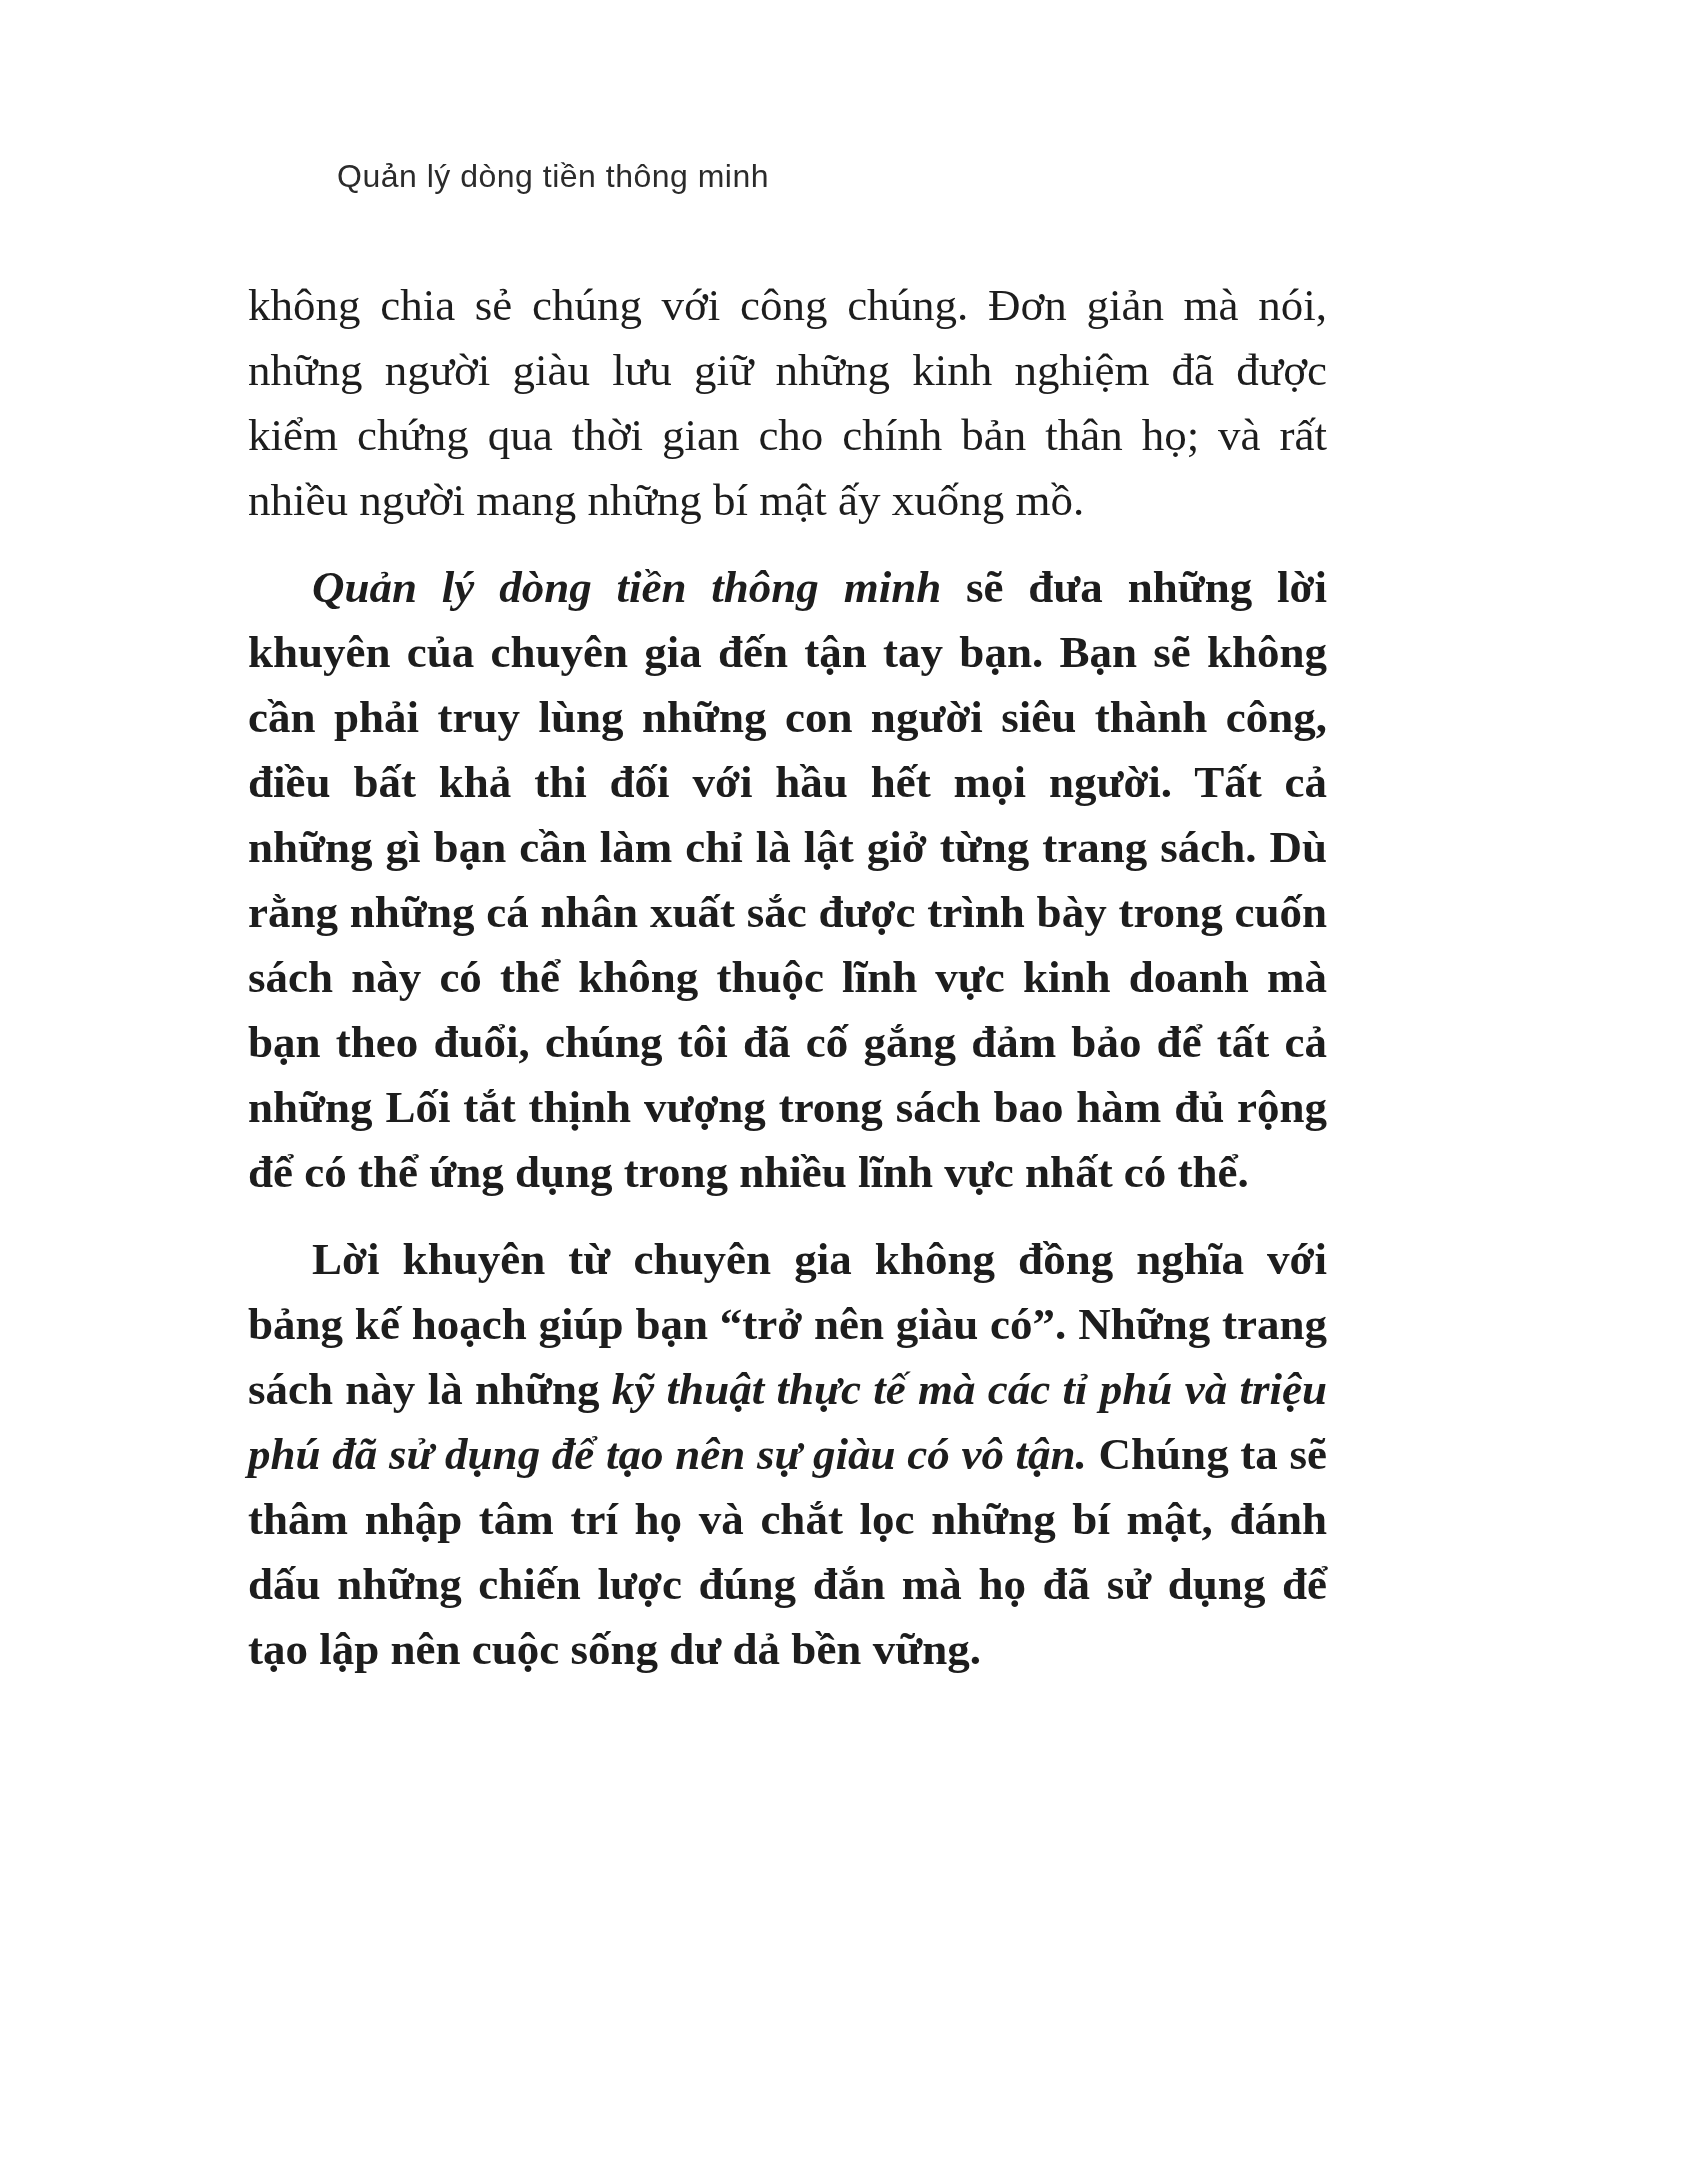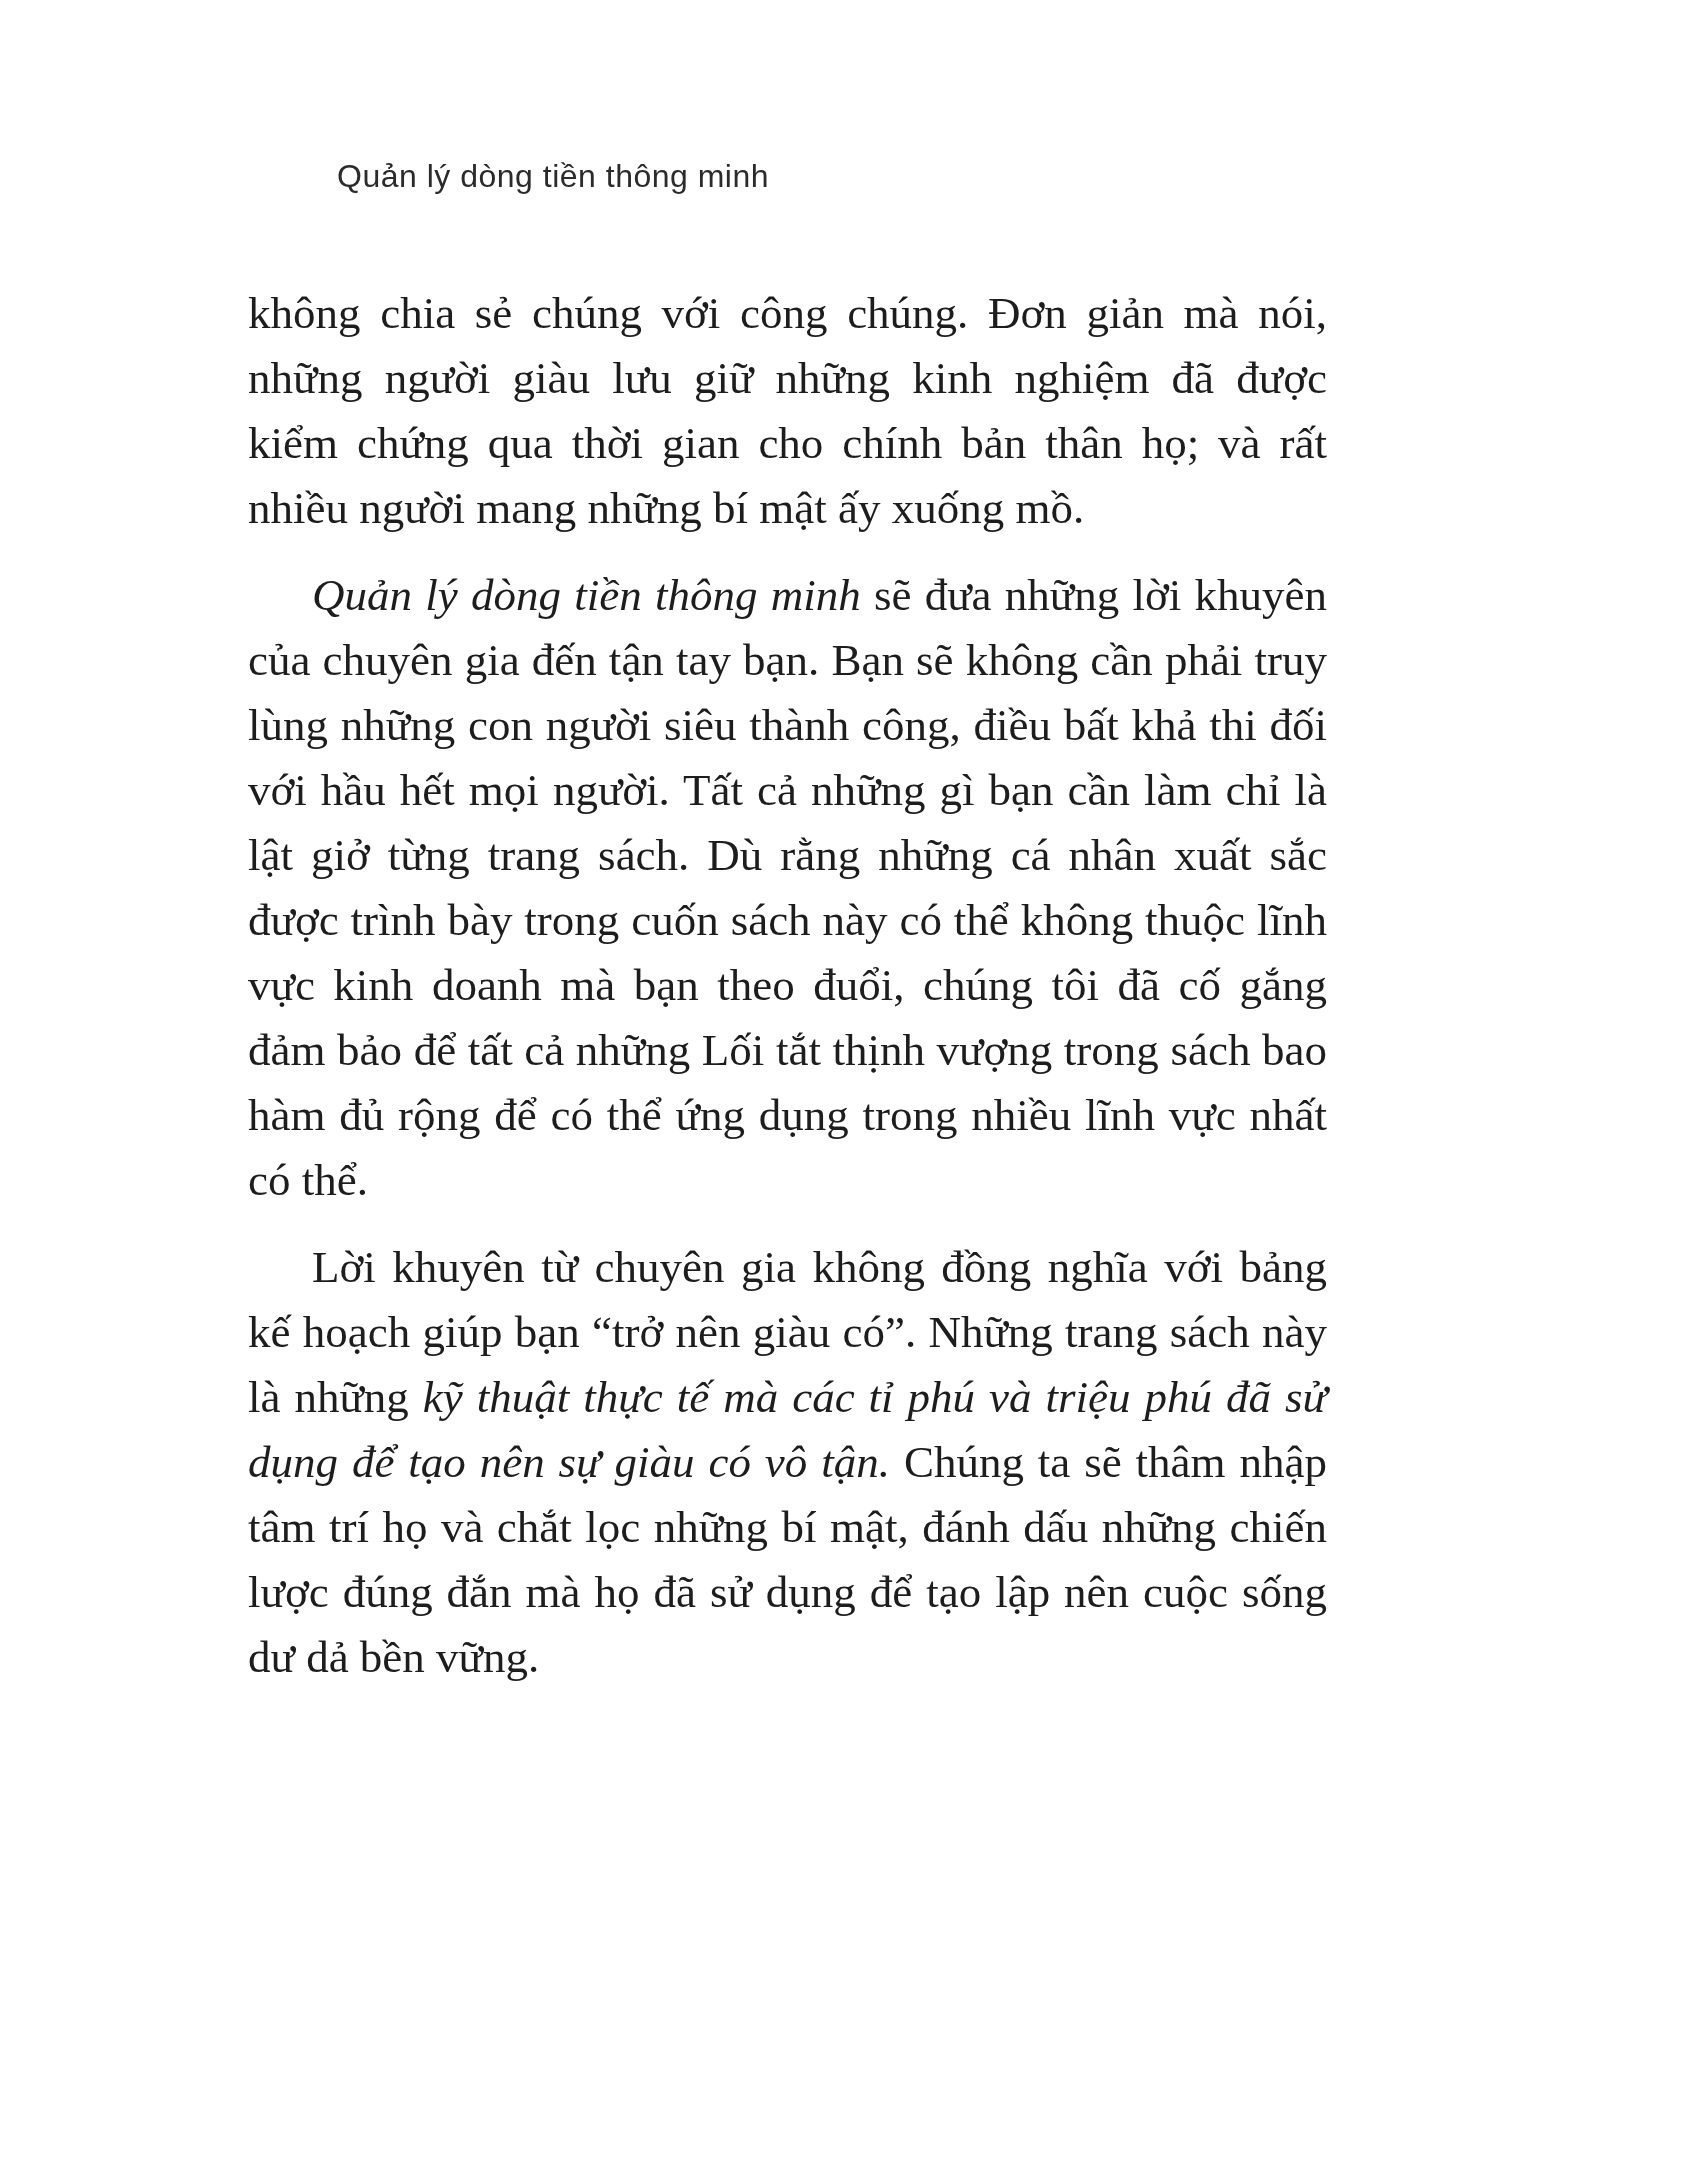--- a/index.html
+++ b/index.html
@@ -26,24 +26,25 @@
     position: absolute;
     left: 248px;
     top: 265px;
     width: 1079px;
     font-size: 45px;
     line-height: 65px;
     color: #1d1d1d;
     text-align: justify;
   }
   .body-text p.para {
-    margin: 16px 0 22px 0;
+    margin: 8px 0 22px 0;
   }
   .body-text p.para.indent {
     text-indent: 64px;
+    font-weight: bold;
   }
   .italic { font-style: italic; }
   .page-footer {
     position: absolute;
     left: 772px;
     top: 1978px;
     width: 139px;
     height: 89px;
   }
   .page-footer svg { display: block; }

